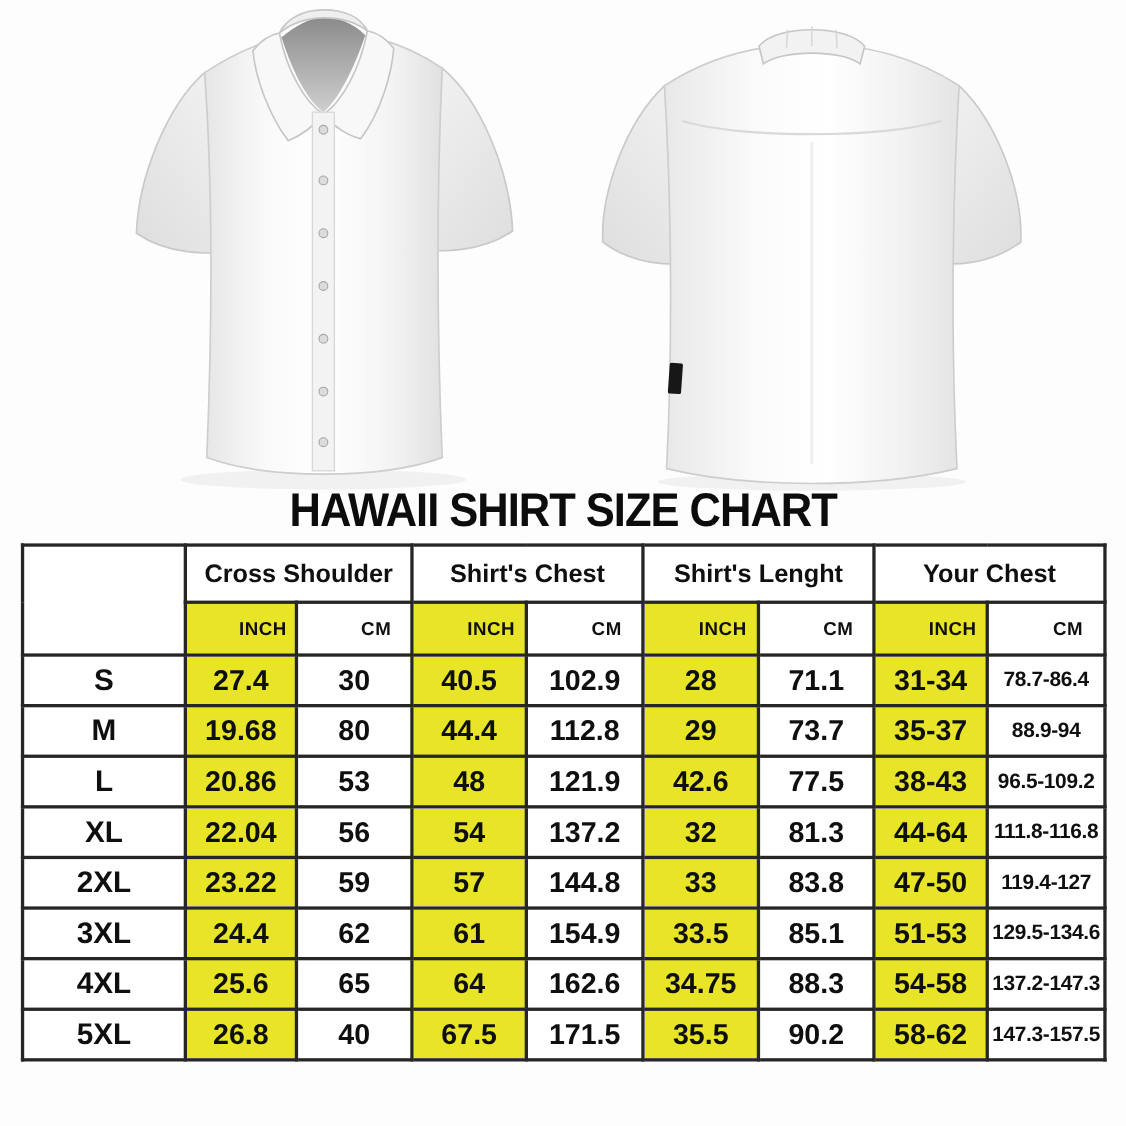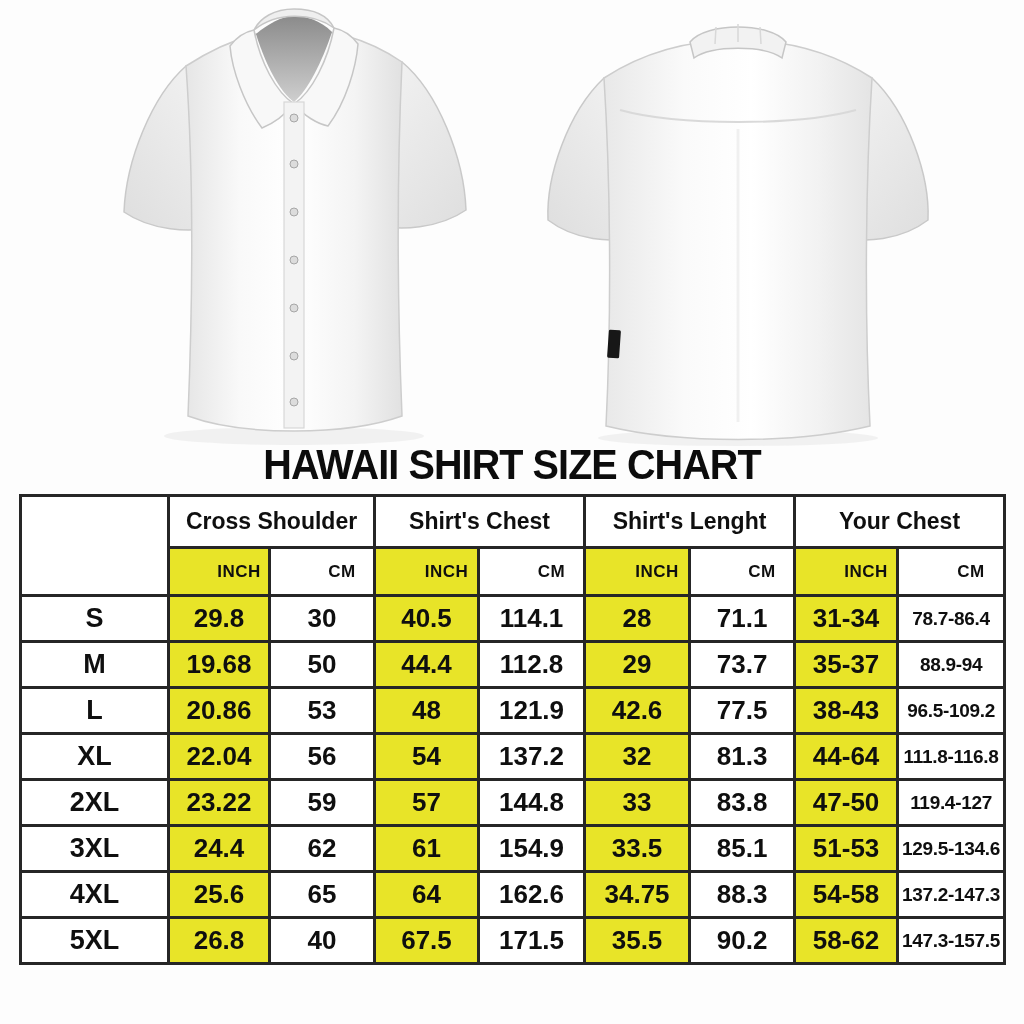--- a/index.html
+++ b/index.html
@@ -149,33 +149,33 @@
       <th>CM</th>
       <th class="y">INCH</th>
       <th>CM</th>
       <th class="y">INCH</th>
       <th>CM</th>
     </tr>
   </thead>
   <tbody>
     <tr>
       <td class="size-cell">S</td>
-      <td class="y">29.8</td>
+      <td class="y">27.4</td>
       <td>30</td>
       <td class="y">40.5</td>
-      <td>114.1</td>
+      <td>102.9</td>
       <td class="y">28</td>
       <td>71.1</td>
       <td class="y">31-34</td>
       <td class="sm">78.7-86.4</td>
     </tr>
     <tr>
       <td class="size-cell">M</td>
       <td class="y">19.68</td>
-      <td>50</td>
+      <td>80</td>
       <td class="y">44.4</td>
       <td>112.8</td>
       <td class="y">29</td>
       <td>73.7</td>
       <td class="y">35-37</td>
       <td class="sm">88.9-94</td>
     </tr>
     <tr>
       <td class="size-cell">L</td>
       <td class="y">20.86</td>

